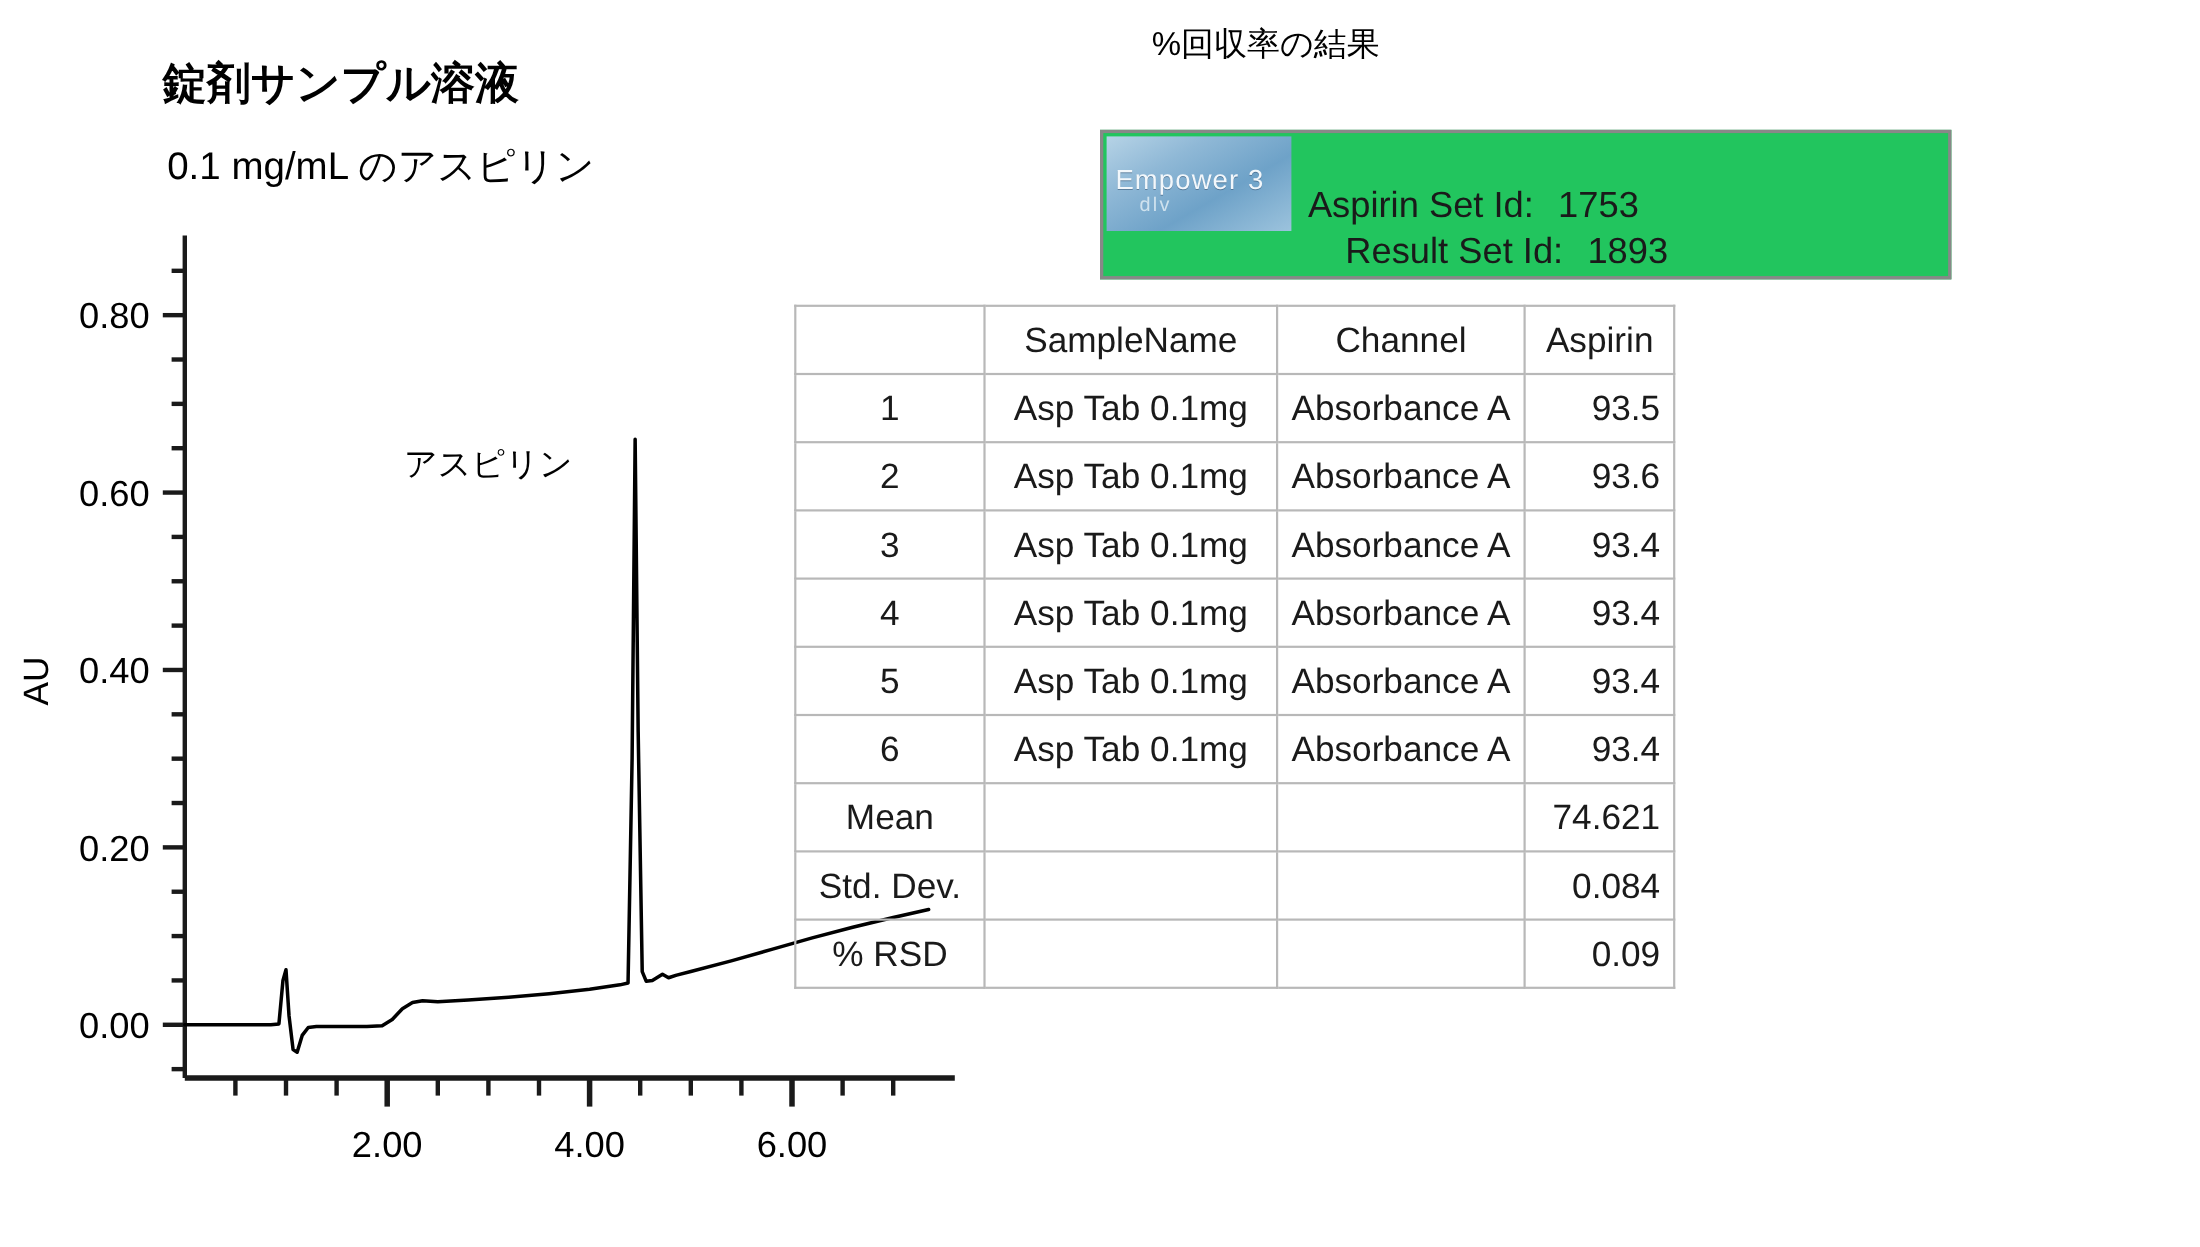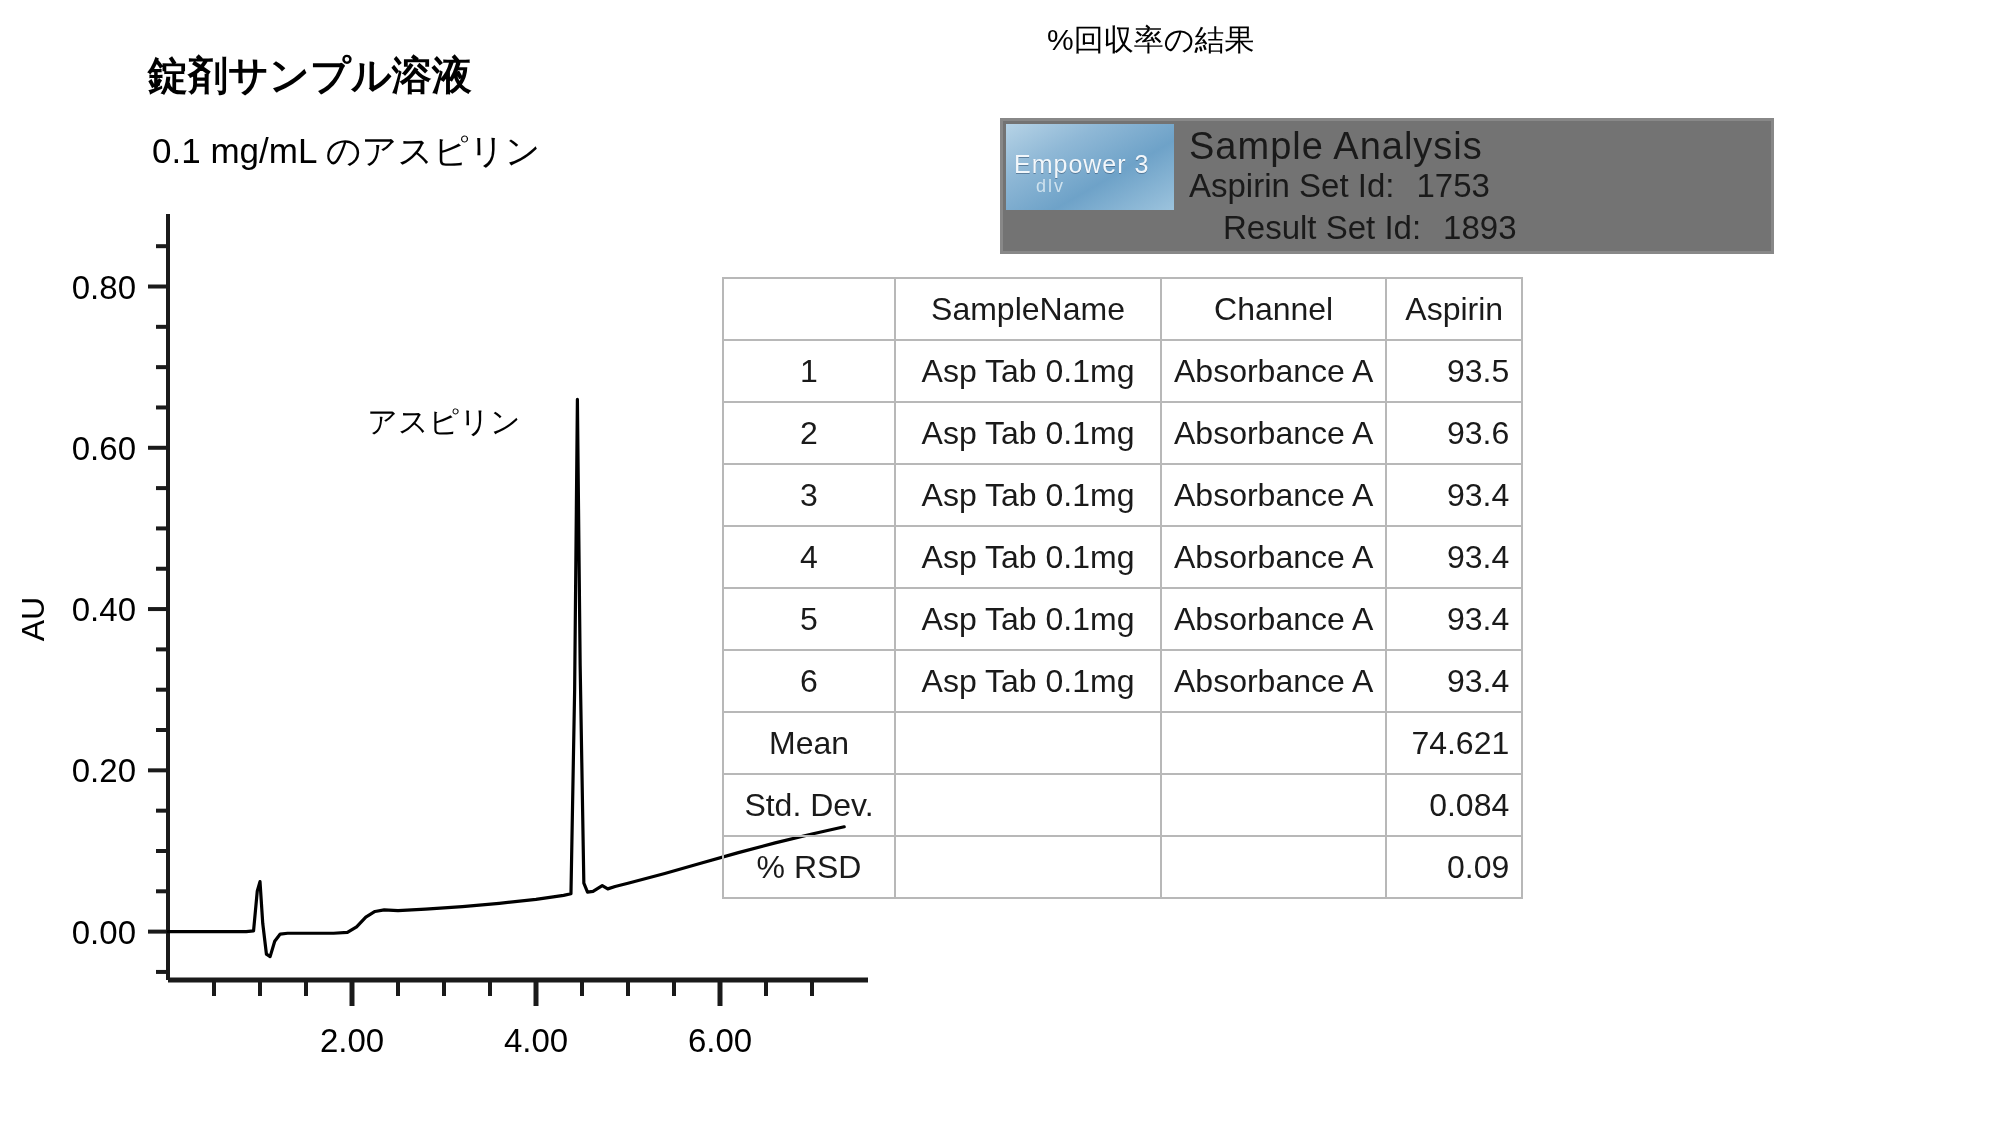--- a/index.html
+++ b/index.html
@@ -39,21 +39,21 @@
 
   #report-caption{
     position:absolute;left:147px;top:20px;
     font-size:30px;white-space:nowrap;
   }
 
   #report-header{
     position:absolute;left:100px;top:118px;
     width:774px;height:136px;
     border:3px solid #888888;
-    background:#737373;
+    background:#22c55e;
     box-sizing:border-box;
   }
   #empower-logo{
     position:absolute;left:3px;top:3px;width:168px;height:86px;
     background:linear-gradient(150deg,#b6d3e6 0%,#8fb8d6 30%,#6ea2c8 62%,#9cc3dd 100%);
     overflow:hidden;
   }
   #empower-logo .logo-text{
     position:absolute;left:8px;top:26px;width:152px;
     font-size:25px;color:#f2f7fb;letter-spacing:1px;
@@ -173,21 +173,20 @@
 
   <div id="report-panel">
 
     <div id="report-caption">%回収率の結果</div>
 
     <div id="report-header">
       <div id="empower-logo">
         <div class="logo-text">Empower 3</div>
         <div class="logo-sub">dlv</div>
       </div>
-      <div class="hdr-line" id="hdr-title">Sample Analysis</div>
       <div class="hdr-line" id="hdr-sampleset">
         <span>Aspirin Set Id:</span><span class="hdr-val">1753</span>
       </div>
       <div class="hdr-line" id="hdr-resultset">
         <span>Result Set Id:</span><span class="hdr-val">1893</span>
       </div>
     </div>
 
     <table id="report-table">
       <tbody id="report-tbody">

